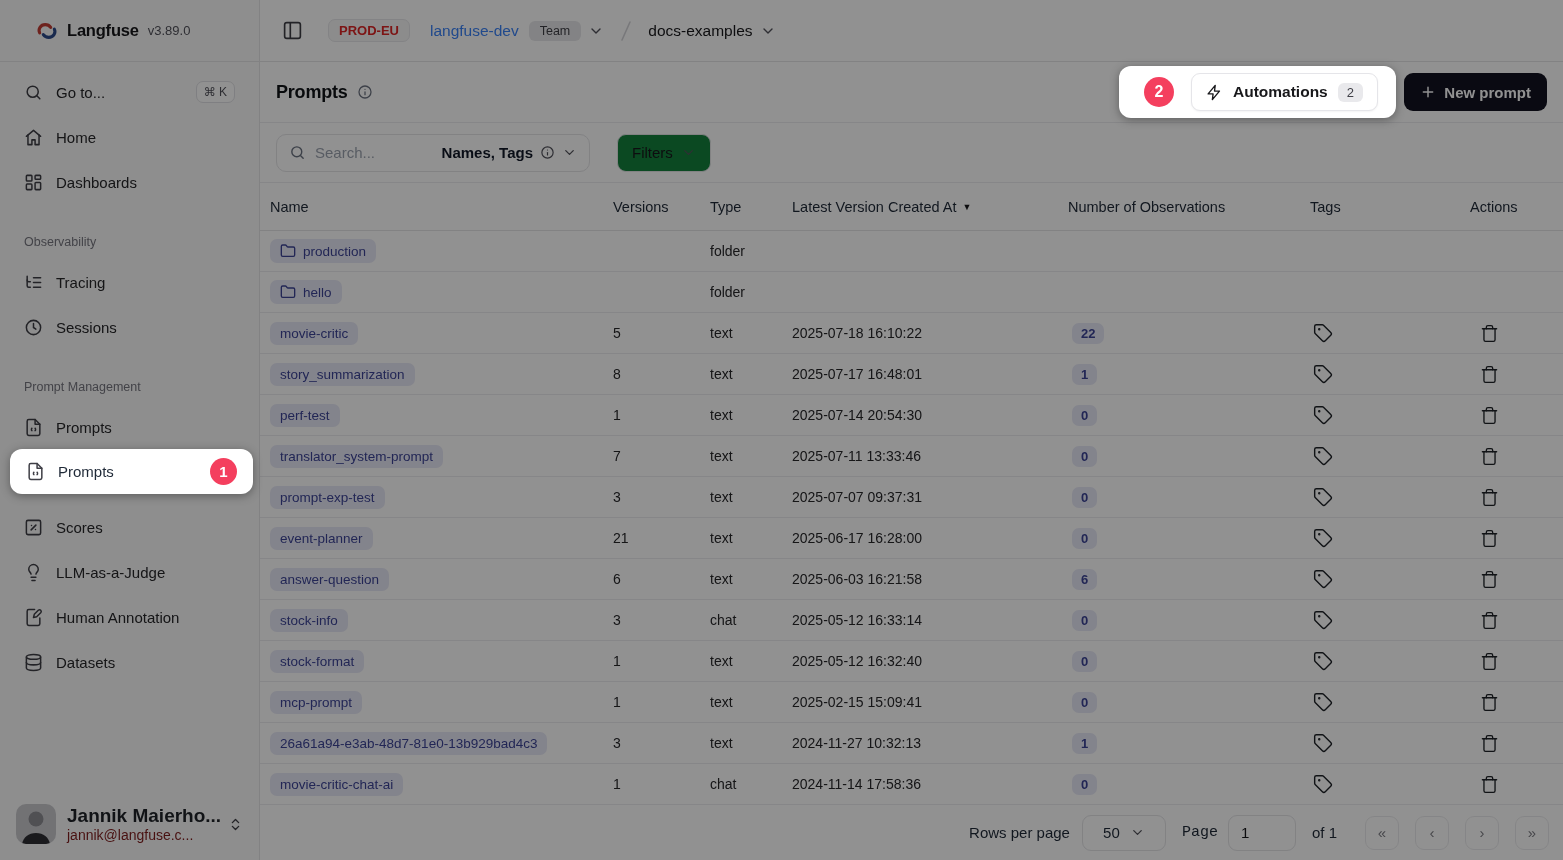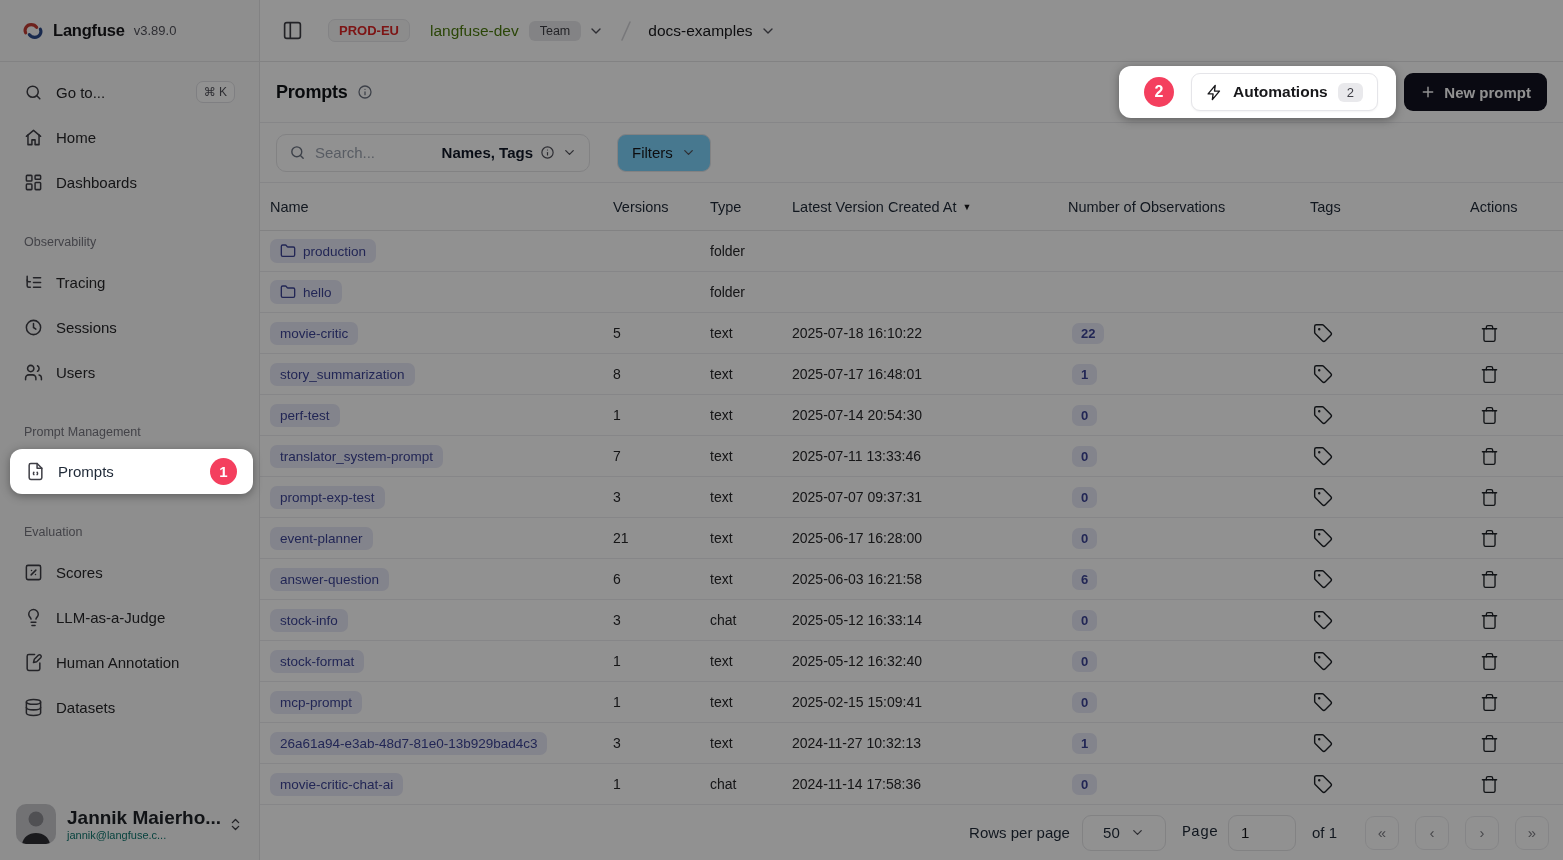--- a/index.html
+++ b/index.html
@@ -2,58 +2,58 @@
 <html><head>
 <meta charset="utf-8">
 <style>
   * { box-sizing: border-box; margin: 0; padding: 0; }
   html,body { width:1563px; height:860px; }
   body { font-family: "Liberation Sans", "DejaVu Sans", sans-serif; background:#fff; }
   .app { position:relative; width:1563px; height:860px; overflow:hidden; background:#fff; color:#18181b; }
 
   
   .sidebar { position:absolute; left:0; top:0; width:260px; height:860px; background:#fafafa; border-right:1px solid #e4e4e7; }
-  .logo-band { height:62px; border-bottom:1px solid #e4e4e7; display:flex; align-items:center; padding:0 22px; gap:9px; }
+  .logo-band { height:62px; border-bottom:1px solid #e4e4e7; display:flex; align-items:center; padding:0 36px; gap:9px; }
   .logo-name { font-size:16.5px; font-weight:700; color:#18181b; letter-spacing:-0.2px; }
   .logo-ver { font-size:13px; color:#52525b; }
   .nav { padding:10px 12px 0; }
   .nav-item { height:40px; margin-bottom:5px; display:flex; align-items:center; gap:13px; padding:0 12px; border-radius:8px; font-size:15px; color:#27272a; cursor:pointer; }
   .nav-item svg { flex:0 0 auto; color:#3f3f46; }
   .nav-label { height:20px; margin:30px 12px 10px; font-size:12.5px; font-weight:500; color:#76767f; display:flex; align-items:center; }
   .kbd { margin-left:auto; font-size:12px; color:#52525b; border:1px solid #e0e0e4; background:#fff; border-radius:7px; padding:3px 7px; }
   .user-band { position:absolute; left:0; right:0; bottom:0; height:72px; display:flex; align-items:center; gap:11px; padding:0 16px; }
   .avatar { width:40px; height:40px; border-radius:10px; overflow:hidden; flex:0 0 auto; }
   .user-texts { min-width:0; }
   .user-name { font-size:19px; font-weight:700; color:#1f2328; white-space:nowrap; }
-  .user-email { font-size:11px; color:#0f766e; white-space:nowrap; }
+  .user-email { font-size:14px; color:#7f1d1d; white-space:nowrap; }
   .user-chev { margin-left:auto; color:#3f3f46; }
 
   
   .main { position:absolute; left:260px; top:0; width:1303px; height:860px; display:flex; flex-direction:column; background:#fff; }
   .topbar { height:62px; flex:0 0 auto; border-bottom:1px solid #e4e4e7; display:flex; align-items:center; padding:0 18px; }
   .tb-icon-btn { width:28px; height:28px; display:flex; align-items:center; justify-content:center; color:#3f3f46; background:none; border:none; cursor:pointer; }
   .env-badge { margin-left:22px; font-size:13px; font-weight:600; color:#dc2626; background:#f6f6f7; border:1px solid #e7e7ea; border-radius:7px; padding:3px 10px; }
-  .org-name { margin-left:20px; font-size:15.5px; font-weight:500; color:#4d7c0f; }
+  .org-name { margin-left:20px; font-size:15.5px; font-weight:500; color:#3b82f6; }
   .team-badge { margin-left:10px; font-size:12.5px; font-weight:500; color:#3f3f46; background:#e7e7ea; border-radius:6px; padding:3px 11px; }
   .tb-chev { margin-left:7px; color:#52525b; display:flex; cursor:pointer; }
   .bc-slash { margin:0 14px; color:#d4d4d8; }
   .proj-name { font-size:15.5px; font-weight:500; color:#18181b; }
 
   .page-header { height:61px; flex:0 0 auto; border-bottom:1px solid #ececef; display:flex; align-items:center; padding:0 16px; }
   .page-title { font-size:18px; font-weight:700; letter-spacing:-0.2px; color:#111418; }
   .title-info { margin-left:9px; color:#6b7280; display:flex; }
   .new-prompt-btn { margin-left:auto; height:38px; padding:0 16px; border:none; border-radius:9px; background:#131320; color:#fff; font-size:15px; font-weight:600; display:flex; align-items:center; gap:8px; cursor:pointer; font-family:inherit; }
 
   .toolbar { height:60px; flex:0 0 auto; border-bottom:1px solid #ececef; display:flex; align-items:center; padding:0 16px; gap:27px; }
   .search-box { width:314px; height:38px; border:1px solid #e4e4e7; border-radius:10px; display:flex; align-items:center; padding:0 12px; gap:9px; background:#fff; }
   .search-box input { border:none; outline:none; flex:1; min-width:0; font-size:15px; color:#18181b; font-family:inherit; background:transparent; }
   .search-box input::placeholder { color:#9ca3af; }
   .scope-btn { display:flex; align-items:center; gap:7px; font-size:15px; font-weight:600; color:#111827; background:none; border:none; cursor:pointer; font-family:inherit; white-space:nowrap; }
   .scope-btn .muted { color:#52525b; display:flex; }
-  .filters-btn { height:38px; padding:0 14px; border:1px solid #e4e4e7; border-radius:9px; background:#7dd3fc; font-size:15px; font-weight:500; color:#18181b; display:flex; align-items:center; gap:8px; cursor:pointer; font-family:inherit; }
+  .filters-btn { height:38px; padding:0 14px; border:1px solid #e4e4e7; border-radius:9px; background:#15803d; font-size:15px; font-weight:500; color:#18181b; display:flex; align-items:center; gap:8px; cursor:pointer; font-family:inherit; }
   .filters-btn svg { color:#52525b; }
 
   
   .tgrid { display:grid; grid-template-columns:343px 97px 82px 276px 242px 160px 1fr; align-items:center; padding:0 10px; }
   .thead { height:48px; border-bottom:1px solid #e4e4e7; font-size:14.5px; font-weight:500; color:#1f2937; }
   .th { display:flex; align-items:center; gap:6px; }
   .sort-ind { font-size:9px; color:#18181b; }
   .tbody { flex:0 0 auto; }
   .trow { height:41px; border-bottom:1px solid #ececef; font-size:14px; color:#27272a; }
   .pill { display:inline-flex; align-items:center; gap:7px; background:#e7e8f6; color:#3c4496; font-weight:400; font-size:13.5px; padding:4px 10px; border-radius:7px; max-width:330px; white-space:nowrap; cursor:pointer; }
@@ -150,31 +150,20 @@
         <span>Tracing</span>
       </div>
       <div class="nav-item">
         <span>
             <svg width="19" height="19" viewBox="0 0 24 24" fill="none" stroke="currentColor" stroke-width="1.9" stroke-linecap="round">
               <circle cx="12" cy="12" r="9"></circle>
               <path d="M12 7v5l3 2"></path>
             </svg>
           </span>
         <span>Sessions</span>
-      </div>
-      <div class="nav-item">
-        <span>
-            <svg width="19" height="19" viewBox="0 0 24 24" fill="none" stroke="currentColor" stroke-width="1.9" stroke-linecap="round" stroke-linejoin="round">
-              <path d="M15 21v-2a4 4 0 0 0-4-4H6a4 4 0 0 0-4 4v2"></path>
-              <circle cx="8.5" cy="7" r="4"></circle>
-              <path d="M17 3.5a4 4 0 0 1 0 7"></path>
-              <path d="M22 21v-2a4 4 0 0 0-3-3.85"></path>
-            </svg>
-          </span>
-        <span>Users</span>
       </div>
 
       <div class="nav-label">Prompt Management</div>
       <div class="nav-item">
         <span>
             <svg width="19" height="19" viewBox="0 0 24 24" fill="none" stroke="currentColor" stroke-width="1.9" stroke-linecap="round" stroke-linejoin="round">
               <path d="M14 2H6a2 2 0 0 0-2 2v16a2 2 0 0 0 2 2h12a2 2 0 0 0 2-2V8z"></path>
               <path d="M14 2v6h6"></path>
               <path d="M10 13c-.8.4-.8 2.6 0 3M14 13c.8.4.8 2.6 0 3"></path>
             </svg>

